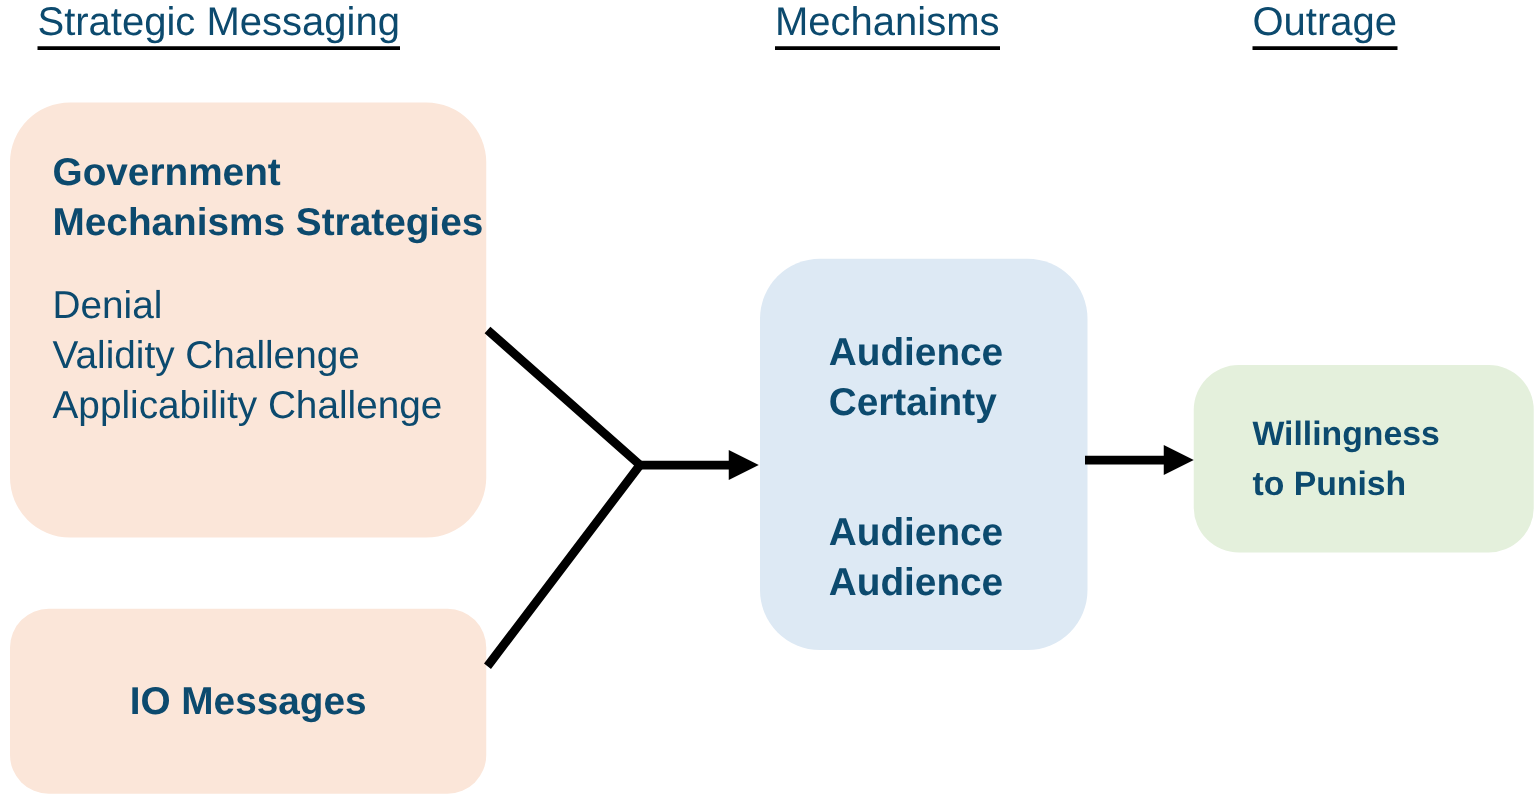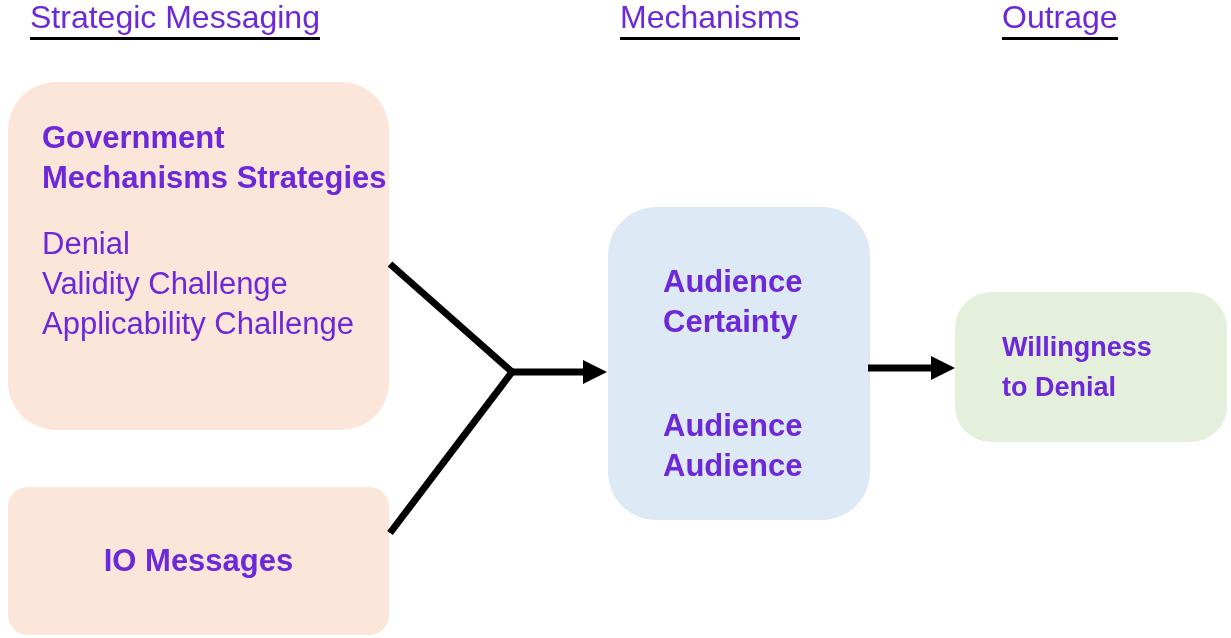--- a/index.html
+++ b/index.html
@@ -2,21 +2,21 @@
 <html><head>
 <meta charset="utf-8">
 <style>
   html,body{margin:0;padding:0;background:#fff;}
   .canvas{
     position:relative;
     width:1231px;
     height:638px;
     background:#FFFFFF;
     font-family:"Liberation Sans",sans-serif;
-    color:#6d28d9;
+    color:#0c4a6e;
     overflow:hidden;
   }
   .hdr{
     position:absolute;
     top:0;
     font-size:32px;
     line-height:34px;
     border-bottom:3px solid #000;
     padding-bottom:3px;
     white-space:nowrap;
@@ -36,21 +36,21 @@
     line-height:40px;
   }
   .gov-title{font-weight:bold;}
   .gov-items{margin-top:26px;}
   .gov-item{}
   .gov-item:first-child{margin-top:0;}
 
   .io-box{
     left:8px; top:487px; width:381px; height:148px;
     background:#FBE6D9;
-    border-radius:20px;
+    border-radius:31px;
     display:flex; align-items:center; justify-content:center;
     font-weight:bold; font-size:31px;
   }
 
   .mech-box{
     left:608px; top:207px; width:262px; height:313px;
     background:#DDE9F4;
     border-radius:48px;
     padding:55px 8px 12px 55px;
     font-weight:bold; font-size:31px; line-height:40px;
@@ -104,21 +104,21 @@
       <div>Certainty</div>
     </div>
     <div class="mech-para2">
       <div>Audience</div>
       <div>Audience</div>
     </div>
   </div>
 
   <div class="box outcome-box">
     <div>Willingness</div>
-    <div>to Denial</div>
+    <div>to Punish</div>
   </div>
 
   <svg class="arrows" width="1231" height="638" viewBox="0 0 1231 638">
     <path class="ln" d="M390 264 L512 372 L390 533"></path>
     <path class="ln" d="M509 372 H584"></path>
     <polygon class="arrowhead" points="607,372 583,360 583,384"></polygon>
     <path class="ln" d="M868 368 H932"></path>
     <polygon class="arrowhead" points="955,368 931,356 931,380"></polygon>
   </svg>
 

